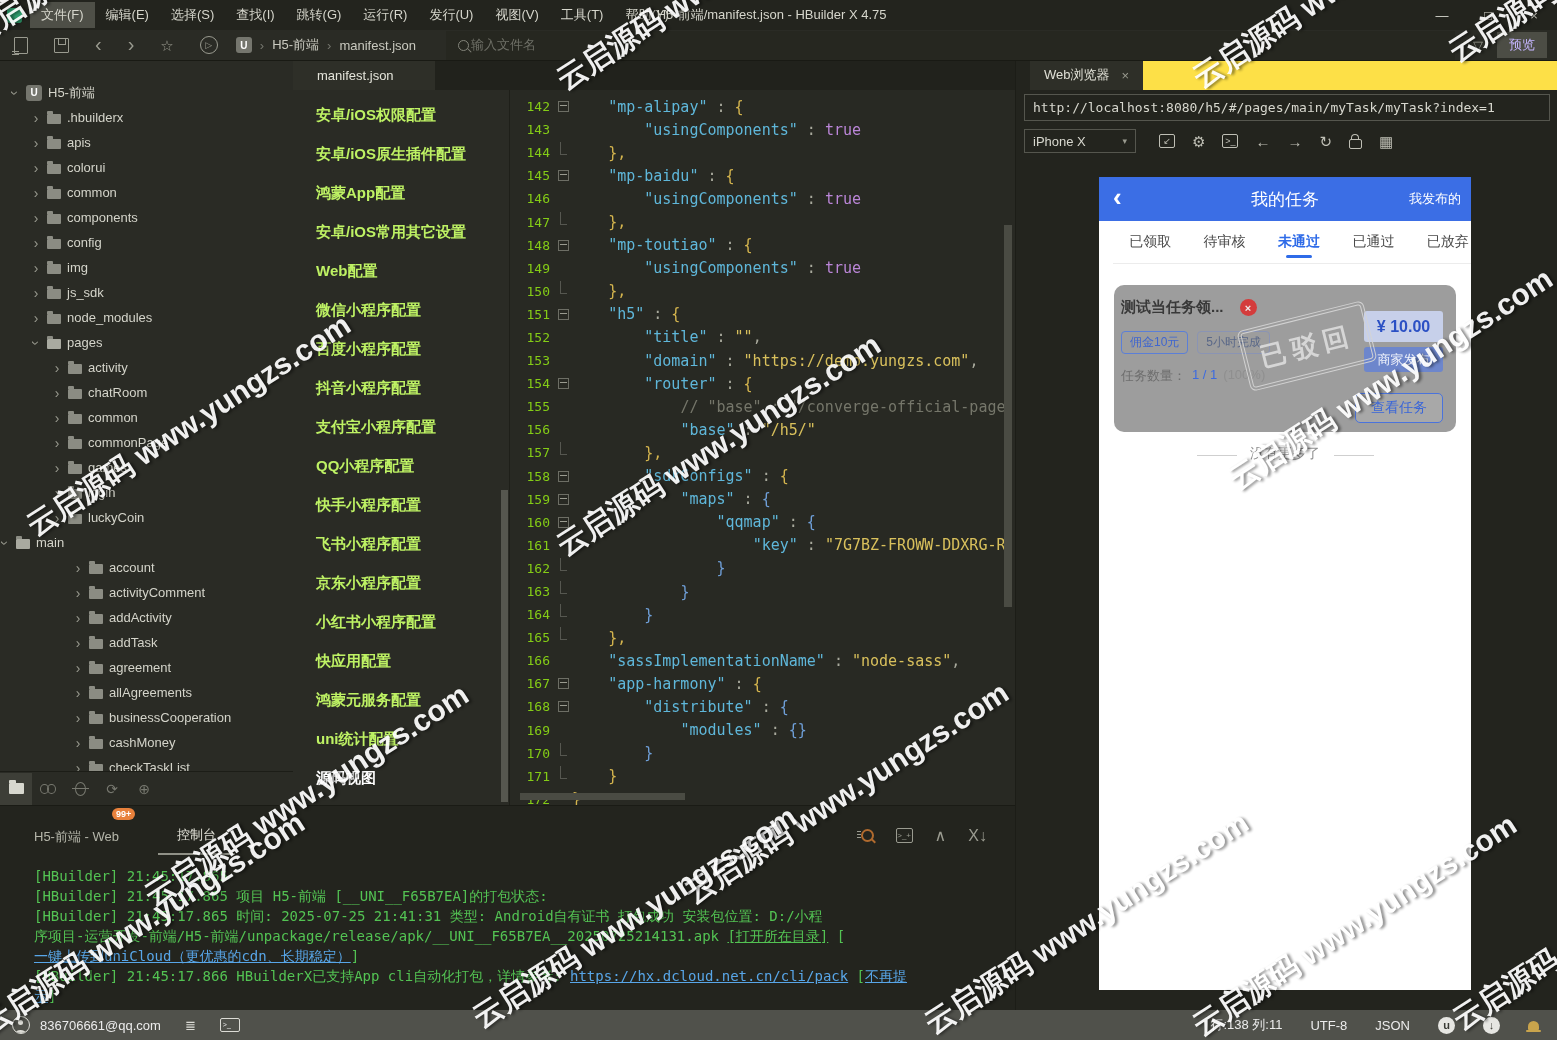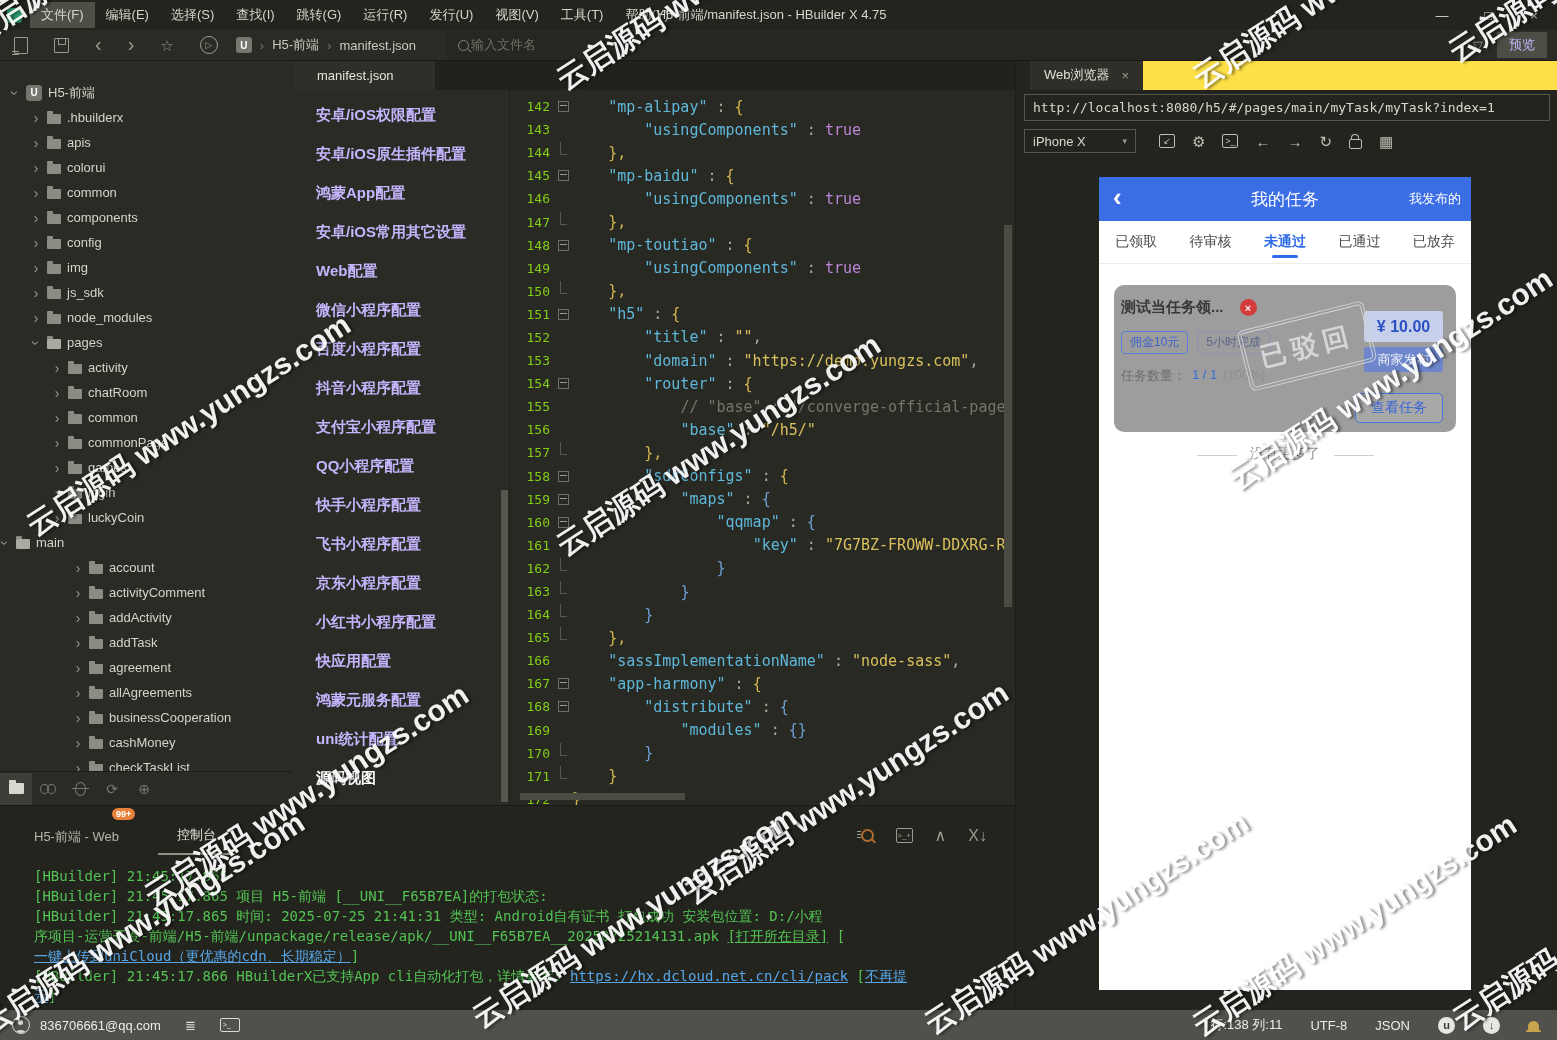--- a/index.html
+++ b/index.html
@@ -52,21 +52,21 @@
   .bino::before,.bino::after{content:"";position:absolute;top:0;width:7px;height:8px;border:1px solid #77786f;border-radius:50%;}
   .bino::before{left:0;} .bino::after{right:0;}
   .bug-ic{width:9px;height:12px;border:1px solid #77786f;border-radius:50%;position:relative;}
   .bug-ic::before{content:"";position:absolute;left:-4px;top:5px;width:17px;height:1px;background:#77786f;}
   .sync-ic,.globe-ic{font-size:14px;}
   
   .editor{position:absolute;left:293px;top:60px;width:722px;height:745px;background:#282923;overflow:hidden;}
   .tabbar{position:absolute;left:0;top:0;width:100%;height:30px;background:#21221c;}
   .etab{position:absolute;left:0;top:0;height:30px;width:142px;background:#2e2f28;color:#e4e4da;font-size:13px;display:flex;align-items:center;padding-left:24px;box-sizing:border-box;}
   .settings{position:absolute;left:0;top:30px;width:217px;height:715px;background:#2a2b25;border-right:1px solid #1e1f19;padding-top:6px;box-sizing:border-box;}
-  .sitem{height:39px;display:flex;align-items:center;padding-left:23px;font-size:15px;font-weight:bold;color:#c4b5fd;white-space:nowrap;}
+  .sitem{height:39px;display:flex;align-items:center;padding-left:23px;font-size:15px;font-weight:bold;color:#bef264;white-space:nowrap;}
   .sitem.sel{color:#ffffff;}
   .set-scroll{position:absolute;right:1px;top:400px;width:7px;height:312px;background:#56574f;}
   .code{position:absolute;left:217px;top:30px;right:0;bottom:0;padding-top:5px;overflow:hidden;font-family:"DejaVu Sans Mono",monospace;}
   .cl{height:23.1px;display:flex;align-items:center;white-space:nowrap;}
   .ln{width:40px;flex:none;text-align:right;color:#84cc16;font-size:13px;padding-right:4px;}
   .fmc{width:18px;flex:none;display:flex;align-items:center;justify-content:center;height:100%;}
   .fm{width:9px;height:9px;border:1px solid #6d6e65;position:relative;}
   .fm::after{content:"";position:absolute;left:1px;right:1px;top:3px;height:1px;background:#9a9b90;}
   .ft{width:6px;height:12px;border-left:1px solid #565750;border-bottom:1px solid #565750;margin-bottom:8px;}
   .ct{font-size:15px;white-space:pre;}
@@ -86,21 +86,21 @@
   .box12{border:1px solid #bfbfb5;width:14px;height:12px;font-size:9px;line-height:12px;text-align:center;border-radius:2px;}
   .dvi{font-size:15px;line-height:1;}
   .lock-ic{width:11px;height:8px;border:1px solid #bfbfb5;border-radius:2px;position:relative;margin-top:6px;}
   .lock-ic::before{content:"";position:absolute;top:-6px;left:1px;width:6px;height:5px;border:1px solid #bfbfb5;border-bottom:none;border-radius:4px 4px 0 0;}
   
   .phone{position:absolute;left:83px;top:117px;width:372px;height:813px;background:#ffffff;overflow:hidden;}
   .ph-header{position:absolute;left:0;top:0;width:100%;height:44px;background:#3b6ee5;color:#fff;display:flex;align-items:center;}
   .ph-back{font-size:26px;font-weight:bold;padding:0 0 4px 14px;}
   .ph-title{position:absolute;left:50%;transform:translateX(-50%);font-size:17px;}
   .ph-right{position:absolute;right:10px;font-size:13px;}
-  .ph-tabs{position:absolute;left:0;top:44px;width:100%;height:42px;background:#fff;border-bottom:1px solid #ececec;display:flex;}
+  .ph-tabs{position:absolute;left:14px;top:44px;width:100%;height:42px;background:#fff;border-bottom:1px solid #ececec;display:flex;}
   .ptab{flex:1;display:flex;align-items:center;justify-content:center;font-size:14px;color:#4a4a4a;position:relative;}
   .ptab.act span{color:#2e6be8;font-weight:bold;}
   .ptab.act::after{content:"";position:absolute;bottom:5px;left:50%;transform:translateX(-50%);width:26px;height:3px;border-radius:2px;background:#2e6be8;}
   .ph-card{position:absolute;left:15px;top:108px;width:342px;height:147px;background:#9d9d9d;border-radius:10px;box-sizing:border-box;padding:13px 7px;}
   .card-title-row{display:flex;align-items:center;gap:16px;}
   .card-title{font-size:15px;font-weight:bold;color:#393939;}
   .card-x{width:17px;height:17px;border-radius:50%;background:#d43c3c;color:#efecec;font-size:11px;font-weight:bold;display:flex;align-items:center;justify-content:center;}
   .tagrow{display:flex;gap:9px;margin-top:14px;}
   .tag1{border:1px solid #5b7fd8;color:#3f66cf;font-size:12px;padding:2px 8px;border-radius:4px;}
   .tag2{border:1px solid #8a94b4;color:#5a6888;font-size:12px;padding:2px 8px;border-radius:4px;}

